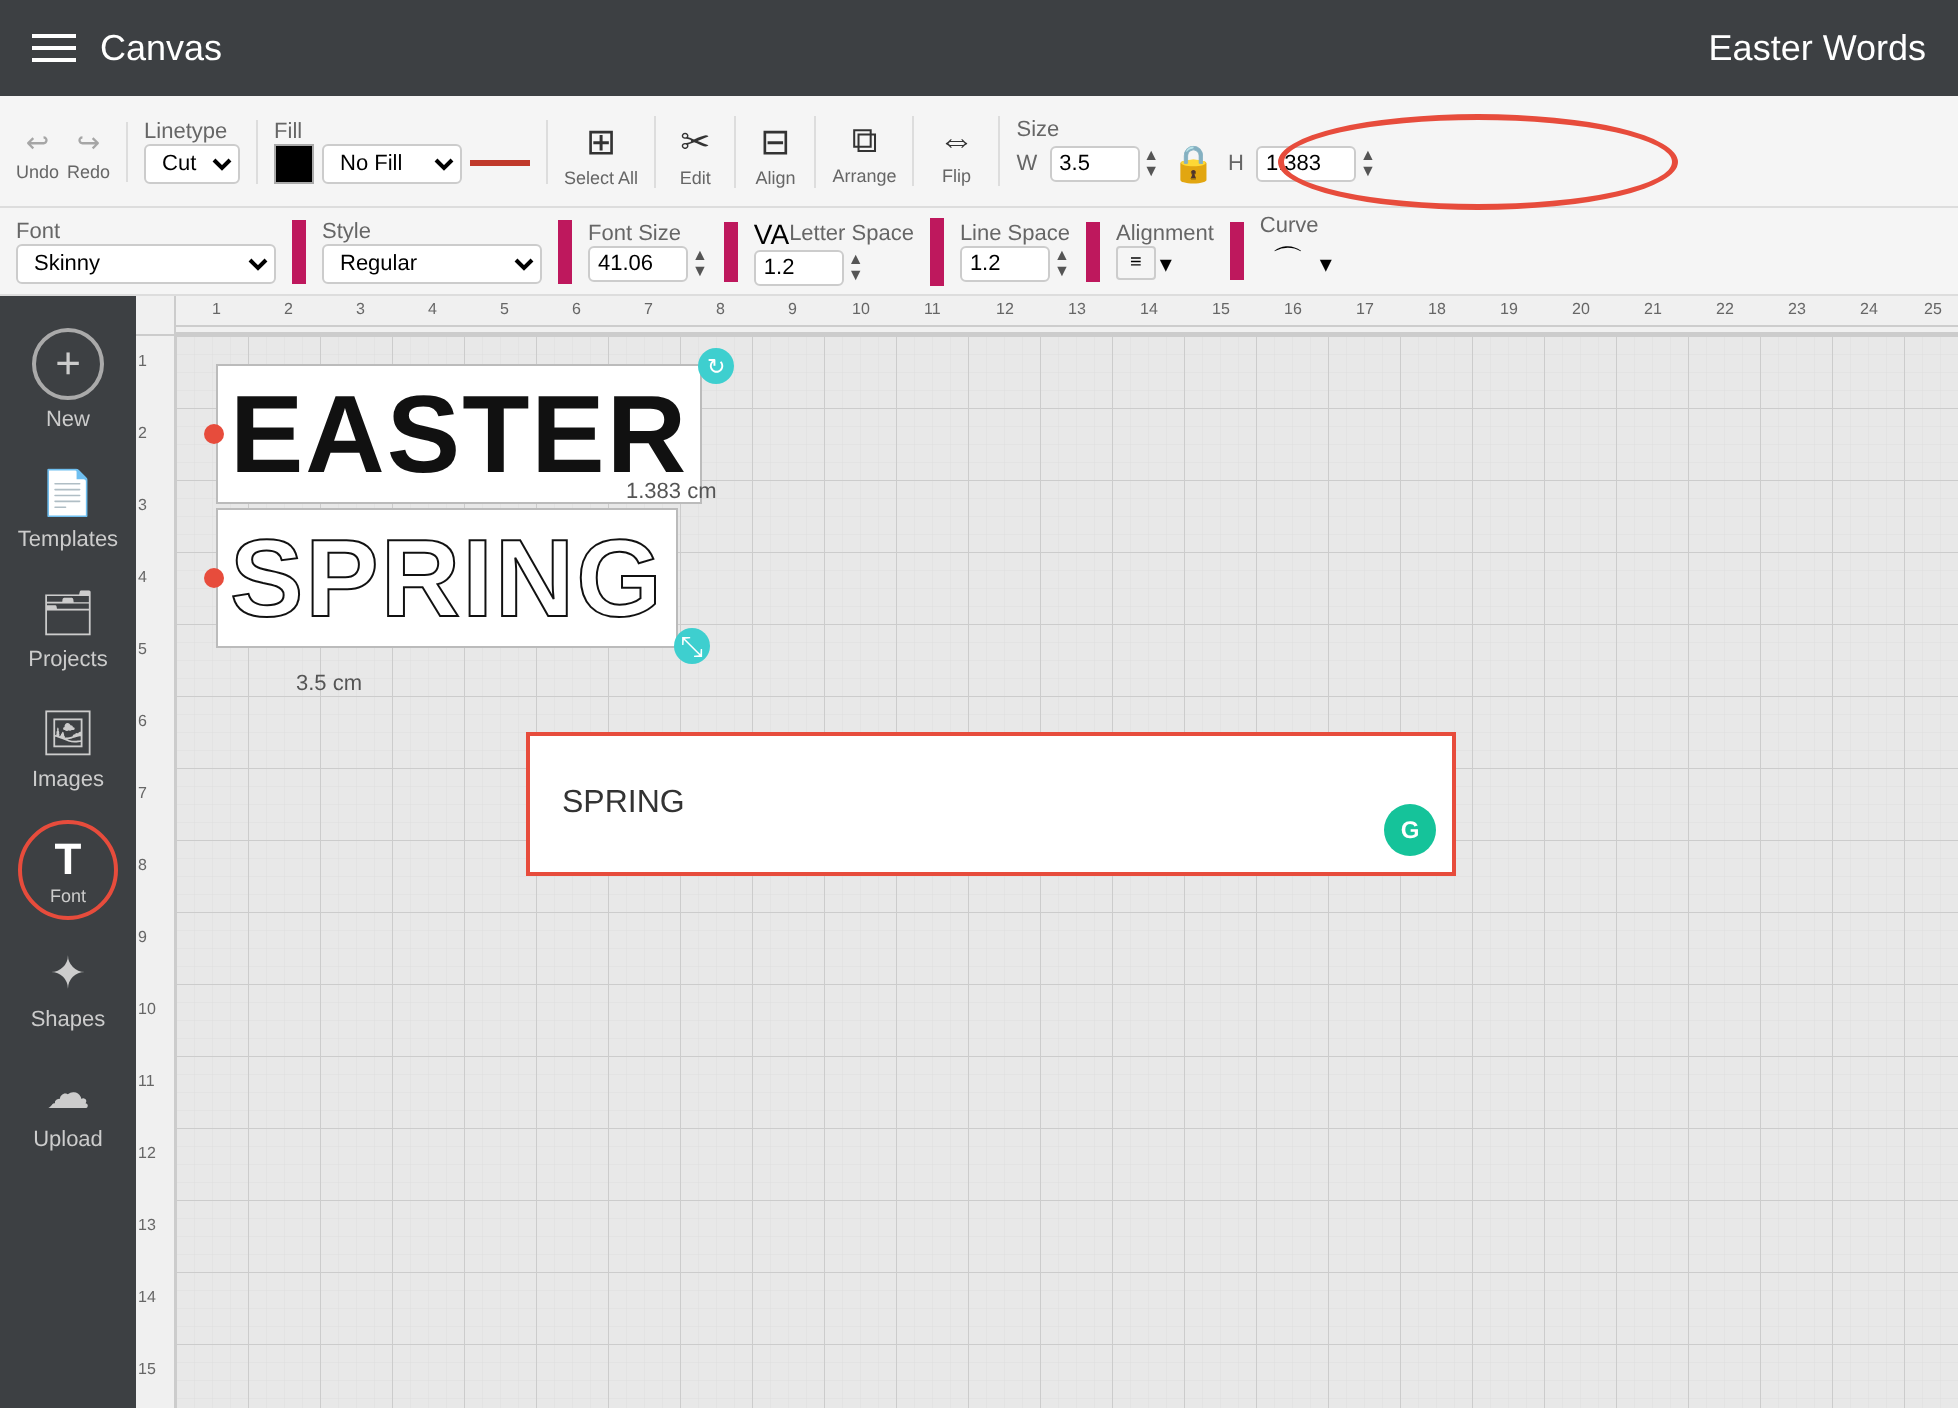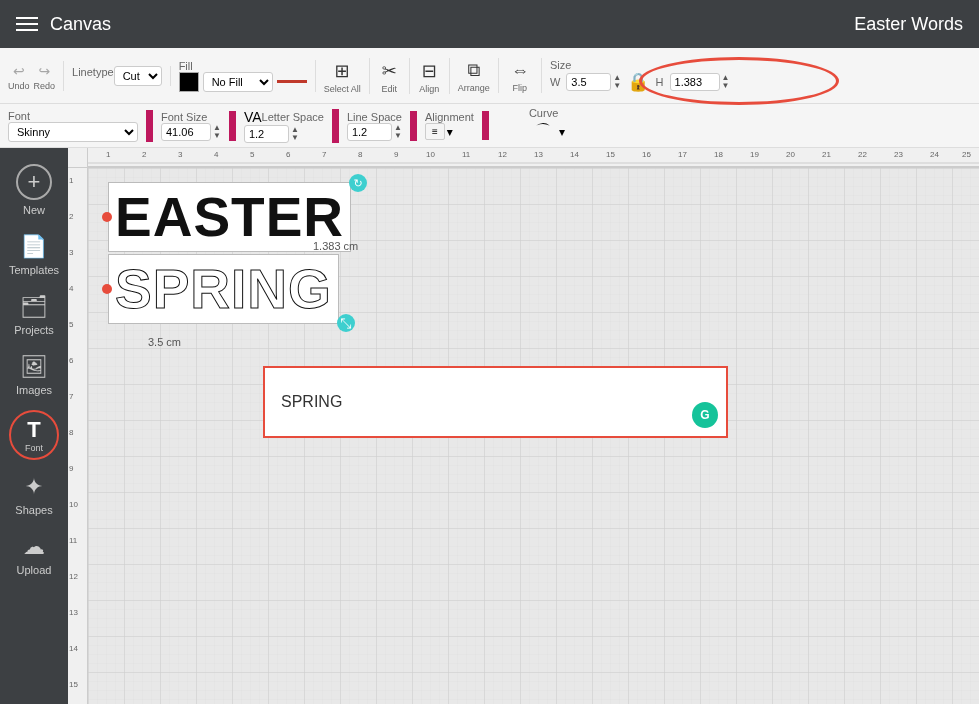--- a/index.html
+++ b/index.html
@@ -129,21 +129,20 @@
       cursor: pointer;
       font-size: 10px;
       border-radius: 2px;
     }
 
     
     .curve-group {
       display: flex;
       align-items: center;
       gap: 4px;
-      margin-left: 32px;
     }
 
     
     .main-layout {
       display: flex;
       height: calc(704px - 48px - 56px - 44px);
     }
 
     
     .sidebar {
@@ -231,21 +230,21 @@
     </div>
     <div style="display:flex;flex-direction:column;align-items:center;">
       <button class="toolbar-btn" disabled="">
         <span style="font-size:14px;">↪</span>
       </button>
       <span class="toolbar-label" style="font-size:9px;">Redo</span>
     </div>
   </div>
 
   <div class="toolbar-group">
-    <div style="display:flex;flex-direction:row;">
+    <div style="display:flex;flex-direction:column;">
       <span class="toolbar-label">Linetype</span>
       <select class="toolbar-select">
         <option>Cut</option>
       </select>
     </div>
   </div>
 
   <div class="toolbar-group">
     <div style="display:flex;flex-direction:column;">
       <span class="toolbar-label">Fill</span>
@@ -334,20 +333,28 @@
 
   <div class="toolbar2-group">
     <div style="display:flex;flex-direction:column;">
       <span class="toolbar-label">Font</span>
       <select class="font-select">
         <option>Skinny</option>
       </select>
     </div>
   </div>
 
+  <div class="toolbar2-group">
+    <div style="display:flex;flex-direction:column;">
+      <span class="toolbar-label">Style</span>
+      <select class="style-select">
+        <option>Regular</option>
+      </select>
+    </div>
+  </div>
 
   <div class="toolbar2-group">
     <div style="display:flex;flex-direction:column;">
       <span class="toolbar-label">Font Size</span>
       <div style="display:flex;align-items:center;">
         <input class="toolbar-input" value="41.06" style="width: 50px;">
         <div class="spin-btn">
           <span class="spin-arrow">▲</span>
           <span class="spin-arrow">▼</span>
         </div>

